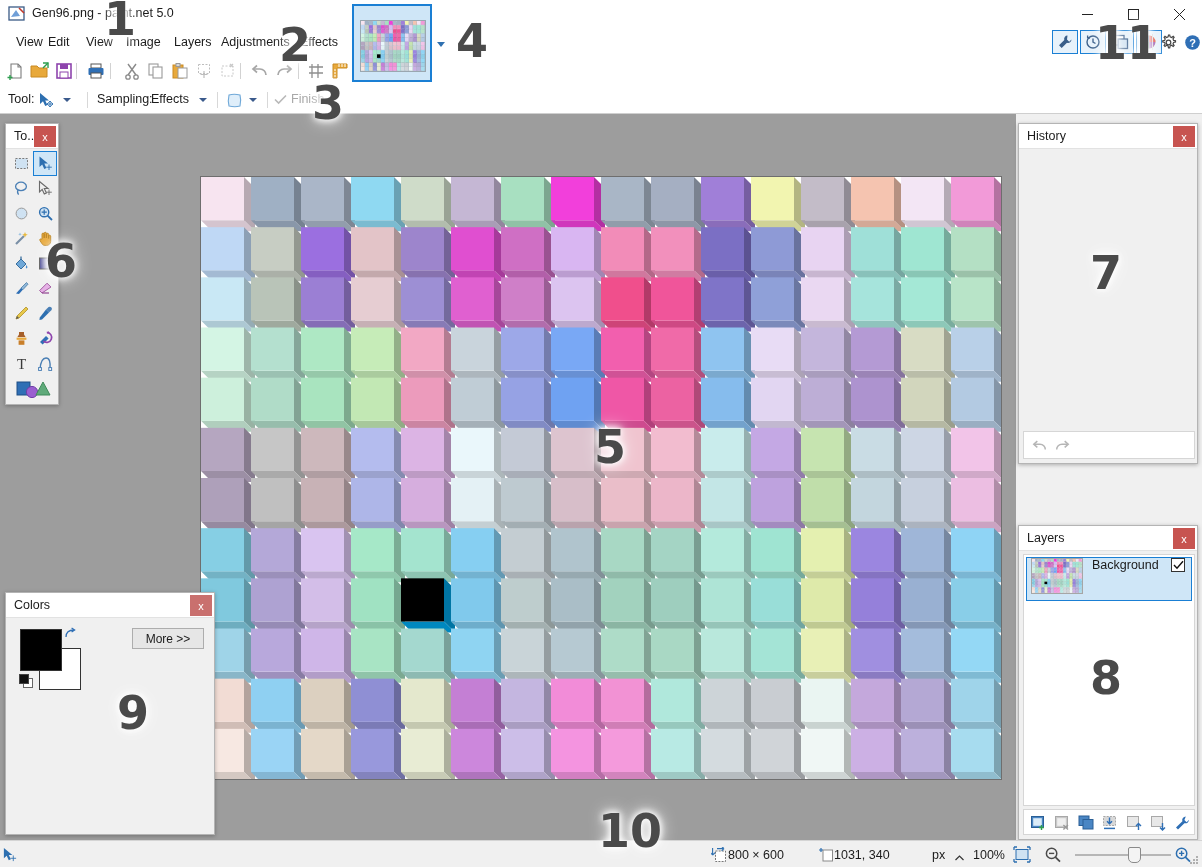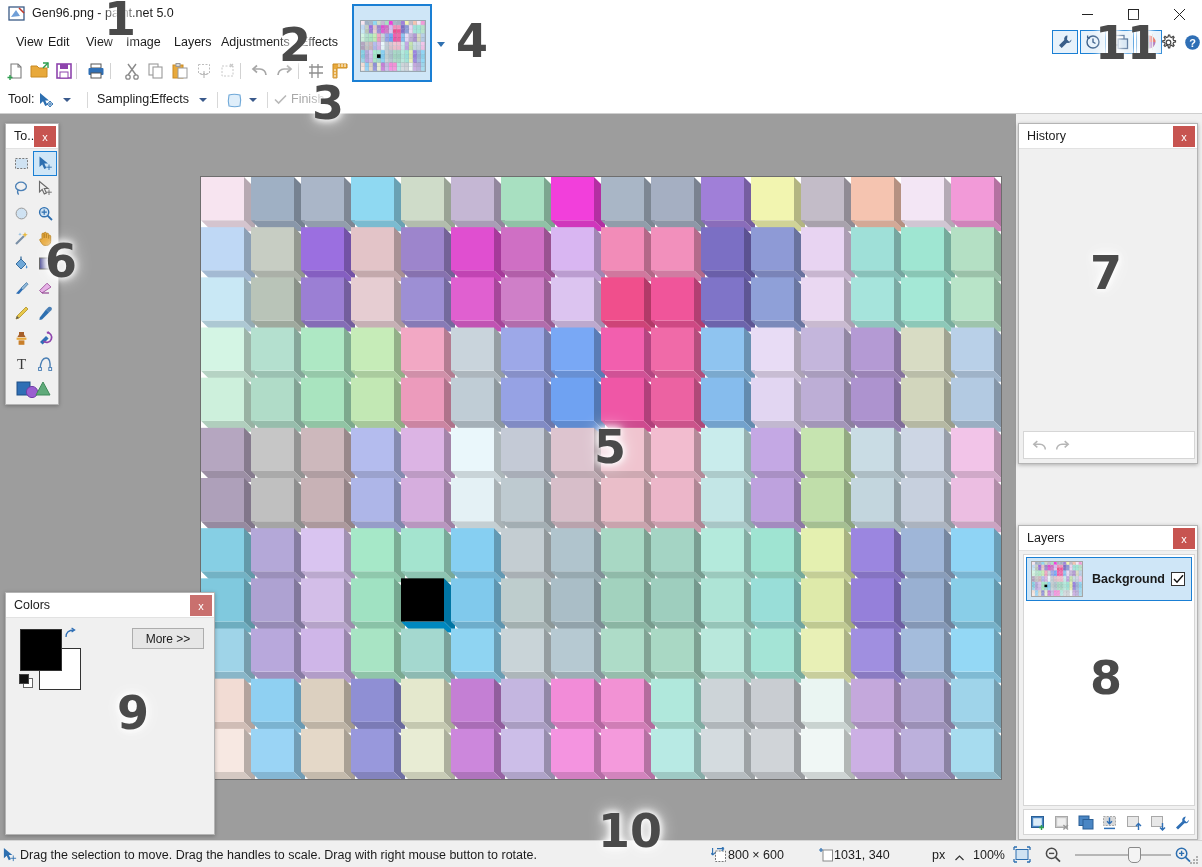--- a/index.html
+++ b/index.html
@@ -160,21 +160,21 @@
   }
 
   
   #layers-panel{ left:1018px; top:525px; width:180px; height:315px; }
   .layer-list{
     position:absolute; left:4px; top:28px; width:172px; height:252px;
     background:#ffffff; border:1px solid #d6d6d6;
   }
   .layer-item{
     position:relative; margin:2px; height:44px; background:#cfe6f7;
-    border:1px solid #1a7fd4; display:flex; align-items:center;font-weight:bold;
+    border:1px solid #1a7fd4; display:flex; 
   }
   .layer-thumb{
     width:52px; height:36px; margin-left:4px; border:1px solid #a6a6a6;
     overflow:hidden; background:#fff;
   }
   .layer-name{ margin-left:9px; font-size:12.5px; }
   .layer-vis{
     position:absolute; right:6px; width:14px; height:14px;
     border:1px solid #333; background:#fff;
     display:flex;align-items:center;justify-content:center;
@@ -2423,21 +2423,20 @@
 
   </div>
 
   <div class="statusbar">
     <span class="sb-icon" style="left:2px;top:6px">
       <svg width="16" height="16" viewBox="0 0 17 17">
         <path d="M2 1 L2 12 L5 9.3 L7.2 14 L9.4 13 L7.2 8.4 L11 8.4 Z" fill="#2d6fb0"></path>
         <path d="M12 9 v6 M9 12 h6" stroke="#2d6fb0" stroke-width="0.9"></path>
       </svg>
     </span>
-    <span class="sb-text">Drag the selection to move. Drag the handles to scale. Drag with right mouse button to rotate.</span>
 
     <span class="sb-icon" style="left:711px;top:6px">
       <svg width="17" height="16" viewBox="0 0 17 16">
         <rect x="4.5" y="4" width="10" height="10.5" fill="#fff" stroke="#777" stroke-dasharray="2 1.2"></rect>
         <path d="M1.6 1 v7 M1.6 8 L4.2 5.6 M1.6 8 L-0.6 5.6" stroke="#2d6fb0" stroke-width="1.1"></path>
         <path d="M6 1.6 h7 M13 1.6 L10.6 -0.6 M13 1.6 L10.6 3.8" stroke="#2d6fb0" stroke-width="1.1"></path>
       </svg>
     </span>
     <span class="sb-item" style="left:728px">800 × 600</span>
 

